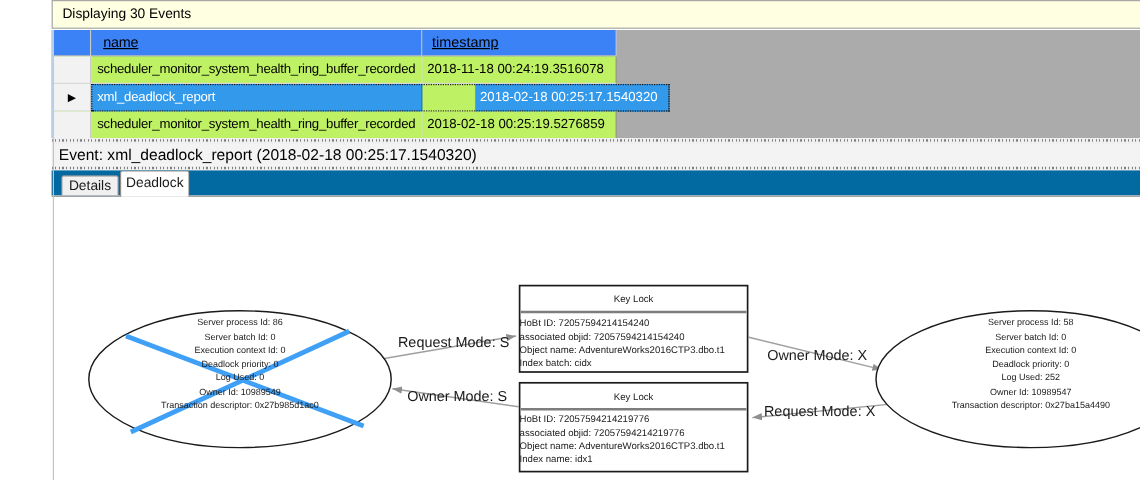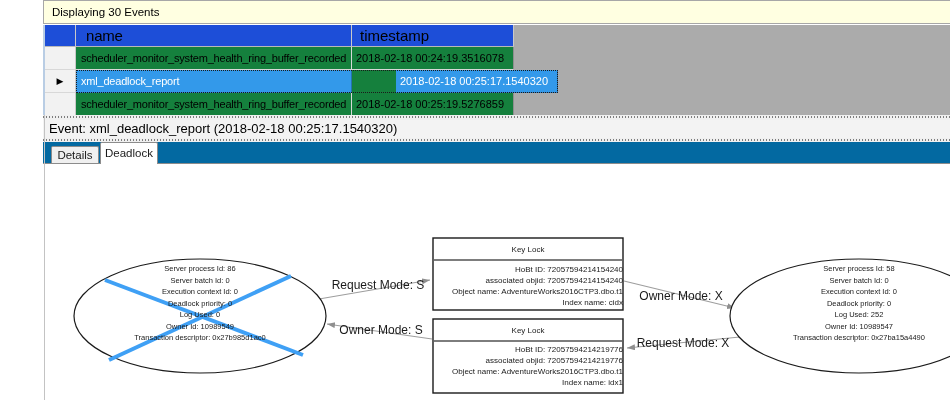--- a/index.html
+++ b/index.html
@@ -14,24 +14,24 @@
     font-size:11.5px; color:#000; line-height:22px; padding-left:8px;
   }
 
   
   .grid {
     position:absolute; left:0; top:25px; width:950px; height:90px;
     background:#ABABAB; border-left:2px solid #B9CDE4; overflow:hidden;
   }
   .grid-row { position:absolute; left:0; width:469px; display:flex; }
   .hdr { top:0; height:22px; }
-  .hdr .cell { background:#1d4ed8; border-right:1px solid #C9C9C9; border-bottom:1px solid #B9B9B9;
-               font-size:15px; color:#000; line-height:21px; }
+  .hdr .cell { background:#3b82f6; border-right:1px solid #C9C9C9; border-bottom:1px solid #B9B9B9;
+               font-size:12px; color:#000; line-height:21px;text-decoration:underline; }
   .r0 { top:22px; } .r1 { top:45px; } .r2 { top:68px; }
-  .data-row { height:23px; background:#15803d; }
+  .data-row { height:23px; background:#bef264; }
   .cell { overflow:hidden; white-space:nowrap; }
   .c-sel  { width:31px; flex:0 0 31px; background:#F2F2F2; border-right:1px solid #C9C9C9;
             border-bottom:1px solid #D8D8D8; text-align:center; font-size:9px; line-height:22px; color:#000; }
   .c-name { width:276px; flex:0 0 276px; padding-left:5px; font-size:11px; line-height:22px;
             border-right:1px solid #D8D8D8; border-bottom:1px solid #D8D8D8; color:#000; letter-spacing:-0.2px;}
   .c-ts   { width:162px; flex:0 0 162px; padding-left:4px; font-size:11px; line-height:22px;
             border-right:1px solid #8E8E8E; border-bottom:1px solid #D8D8D8; color:#000; }
   .hdr .c-name { padding-left:10px; } .hdr .c-ts { padding-left:8px; }
   .row-selected .c-name, .row-selected .c-ts {
     background:#3399EA; color:#fff; border-bottom-color:#2F84CC; border-right-color:rgba(0,0,0,.25);
@@ -54,21 +54,21 @@
   
   .canvas { position:absolute; left:0; right:0; top:163px; height:237px; background:#fff;
             border-top:1px solid #8C8C8C; }
   .canvas svg { position:absolute; left:0; top:0; }
   svg text { font-family:"Liberation Sans", sans-serif; }
   .node-text { position:absolute; text-align:center; font-size:7.5px; line-height:11.5px; color:#1a1a1a; }
   .nt-left  { left:47px;  top:99px;  width:220px; }
   .nt-right { left:701px; top:99px;  width:230px; }
   .box-title { position:absolute; text-align:center; font-size:8px; color:#1a1a1a; width:190px; }
   .bt-top { left:390px; top:81px; } .bt-bot { left:390px; top:162px; }
-  .box-body { position:absolute; text-align:right; font-size:8px; line-height:11px; color:#1a1a1a; width:190px; }
+  .box-body { position:absolute; text-align:left; font-size:8px; line-height:11px; color:#1a1a1a; width:190px; }
   .bb-top { left:390px; top:100px; } .bb-bot { left:390px; top:180px; }
   .edge-strip { position:absolute; background:#C3C3C3; }
 </style>
 </head>
 <body>
 
 <div id="app">
 
   <div class="info-bar">
     <span>Displaying 30 Events</span>
@@ -77,21 +77,21 @@
   <div class="grid">
     <div class="grid-row hdr">
       <div class="cell c-sel"></div>
       <div class="cell c-name">name</div>
       <div class="cell c-ts">timestamp</div>
     </div>
 
     <div class="grid-row data-row r0">
       <div class="cell c-sel"></div>
       <div class="cell c-name">scheduler_monitor_system_health_ring_buffer_recorded</div>
-      <div class="cell c-ts">2018-02-18 00:24:19.3516078</div>
+      <div class="cell c-ts">2018-11-18 00:24:19.3516078</div>
     </div>
 
     <div class="grid-row data-row r1 row-selected">
       <div class="cell c-sel">
         <span>▶</span>
       </div>
       <div class="sel-wrap" style="display:flex;">
         <div class="cell c-name">xml_deadlock_report</div>
         <div class="cell c-ts">2018-02-18 00:25:17.1540320</div>
       </div>
@@ -163,21 +163,21 @@
       <div>Log Used: 252</div>
       <div>Owner Id: 10989547</div>
       <div>Transaction descriptor: 0x27ba15a4490</div>
     </div>
 
     <div class="box-title bt-top">Key Lock</div>
     <div class="box-body bb-top">
       <div>HoBt ID: 72057594214154240</div>
       <div>associated objid: 72057594214154240</div>
       <div>Object name: AdventureWorks2016CTP3.dbo.t1</div>
-      <div>Index name: cidx</div>
+      <div>Index batch: cidx</div>
     </div>
 
     <div class="box-title bt-bot">Key Lock</div>
     <div class="box-body bb-bot">
       <div>HoBt ID: 72057594214219776</div>
       <div>associated objid: 72057594214219776</div>
       <div>Object name: AdventureWorks2016CTP3.dbo.t1</div>
       <div>Index name: idx1</div>
     </div>
   </div>

